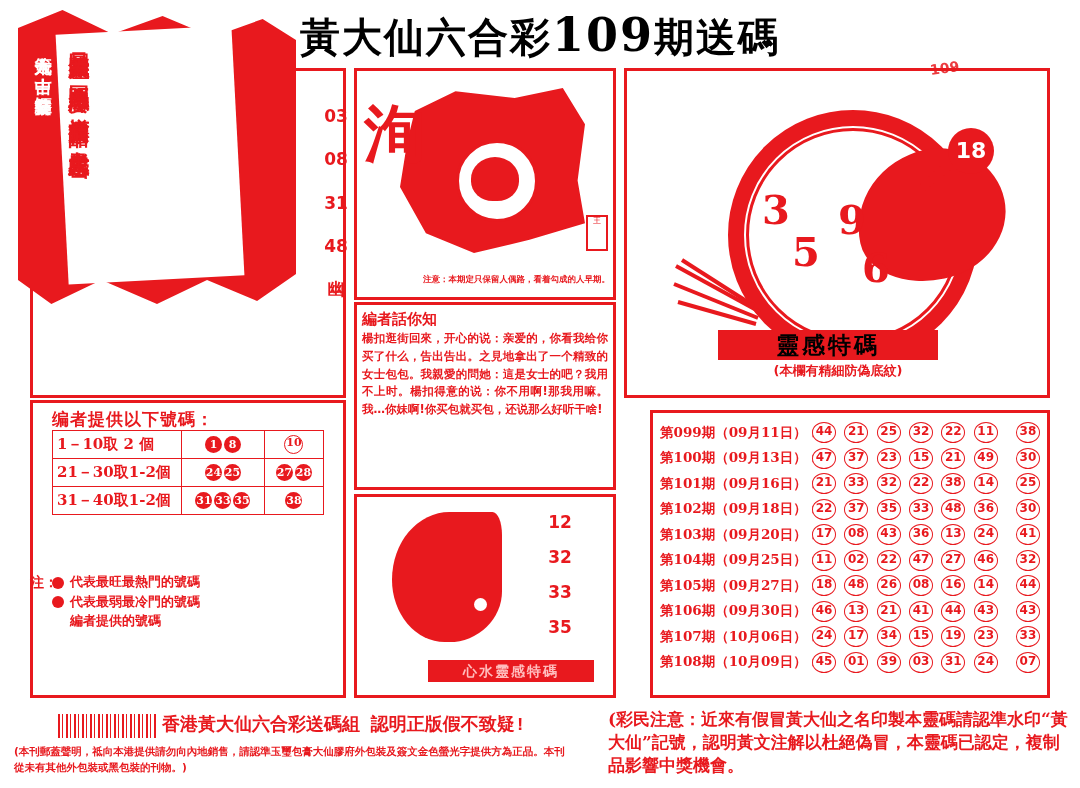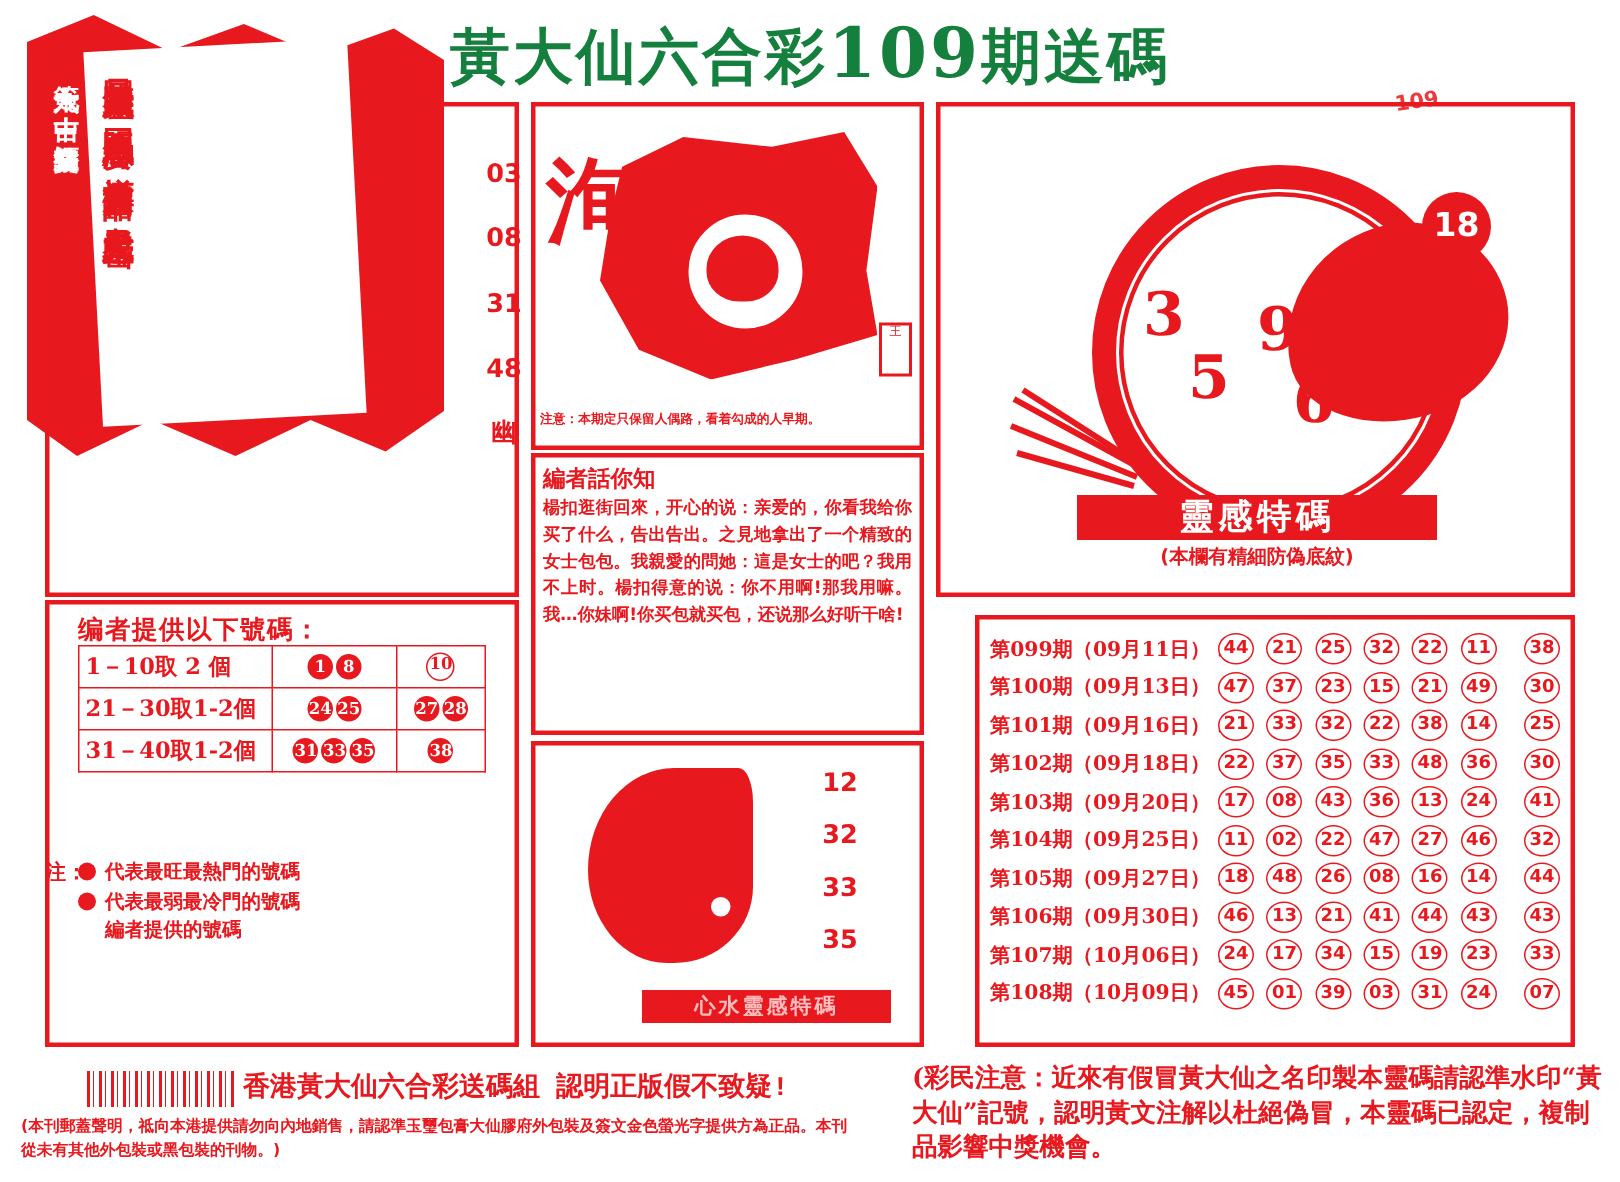--- a/index.html
+++ b/index.html
@@ -8,21 +8,21 @@
     background:#ffffff;
     font-family:"DejaVu Sans","Liberation Sans",sans-serif;
     color:#e8191e;
     position:relative;
     overflow:hidden;
   }
   .title{
     position:absolute;top:8px;left:0;width:1080px;text-align:center;
     font-size:40px;font-weight:bold;letter-spacing:2px;
     font-family:"DejaVu Serif","Liberation Serif",serif;
-    color:#15803d;
+    color:#000000;
     white-space:nowrap;
   }
   .title .num{font-size:46px;}
   .frame{
     position:absolute;border:3px solid #e8191e;box-sizing:border-box;
   }
   
   #poster-box{left:30px;top:68px;width:316px;height:330px;}
   #poster-inner{
     position:absolute;left:18px;top:10px;width:278px;height:300px;
@@ -95,21 +95,21 @@
     position:absolute;left:456px;top:140px;width:76px;height:76px;border-radius:50%;
     background:#fff;border:3px solid #e8191e;
   }
   #mid-circle:after{
     content:"";position:absolute;left:12px;top:14px;width:48px;height:44px;
     background:#e8191e;border-radius:50% 50% 45% 45%;
   }
   #mid-stamp{position:absolute;left:586px;top:215px;width:18px;height:32px;border:2px solid #e8191e;font-size:8px;color:#e8191e;text-align:center;line-height:1;}
   #mid-note{
     position:absolute;left:360px;top:274px;width:250px;font-size:8.5px;
-    text-align:left;font-weight:bold;letter-spacing:0;
+    text-align:right;font-weight:bold;letter-spacing:0;
   }
   
   #mid-text-box{left:354px;top:302px;width:262px;height:188px;}
   #mid-text-title{position:absolute;left:362px;top:310px;font-size:15px;font-weight:bold;font-family:"DejaVu Serif","Liberation Serif",serif;}
   #mid-text-body{
     position:absolute;left:362px;top:330px;width:246px;font-size:11.5px;
     line-height:1.55;font-weight:bold;text-align:justify;
   }
   
   #taiji-box{left:354px;top:494px;width:262px;height:204px;}
@@ -141,22 +141,22 @@
   #art-blob{
     position:absolute;left:856px;top:150px;width:150px;height:130px;background:#e8191e;
     border-radius:55% 45% 50% 50%/60% 50% 50% 40%;
     transform:rotate(-12deg);
   }
   #art-knob{position:absolute;left:948px;top:128px;width:46px;height:46px;border-radius:50%;background:#e8191e;color:#fff;font-size:22px;font-weight:bold;text-align:center;line-height:46px;}
   #art-stick{position:absolute;left:916px;top:164px;width:58px;height:9px;background:#e8191e;transform:rotate(-40deg);}
   .art-num{position:absolute;font-size:40px;font-weight:bold;font-family:"DejaVu Serif","Liberation Serif",serif;}
   #art-tail{position:absolute;left:672px;top:258px;width:92px;height:70px;}
   #art-label{
-    position:absolute;left:718px;top:330px;width:240px;height:30px;background:#e8191e;
-    color:#ffffff;font-size:23px;font-weight:bold;text-align:center;line-height:30px;
+    position:absolute;left:718px;top:330px;width:220px;height:30px;background:#e8191e;
+    color:#000000;font-size:23px;font-weight:bold;text-align:center;line-height:30px;
     font-family:"DejaVu Serif","Liberation Serif",serif;letter-spacing:3px;
   }
   #art-sub{
     position:absolute;left:718px;top:362px;width:240px;text-align:center;font-size:13px;font-weight:bold;
   }
   #art-corner{position:absolute;left:930px;top:60px;font-size:14px;font-weight:bold;transform:rotate(-8deg);opacity:.85;}
   
   #results-box{left:650px;top:410px;width:400px;height:288px;}
   #results{
     position:absolute;left:660px;top:420px;width:380px;

